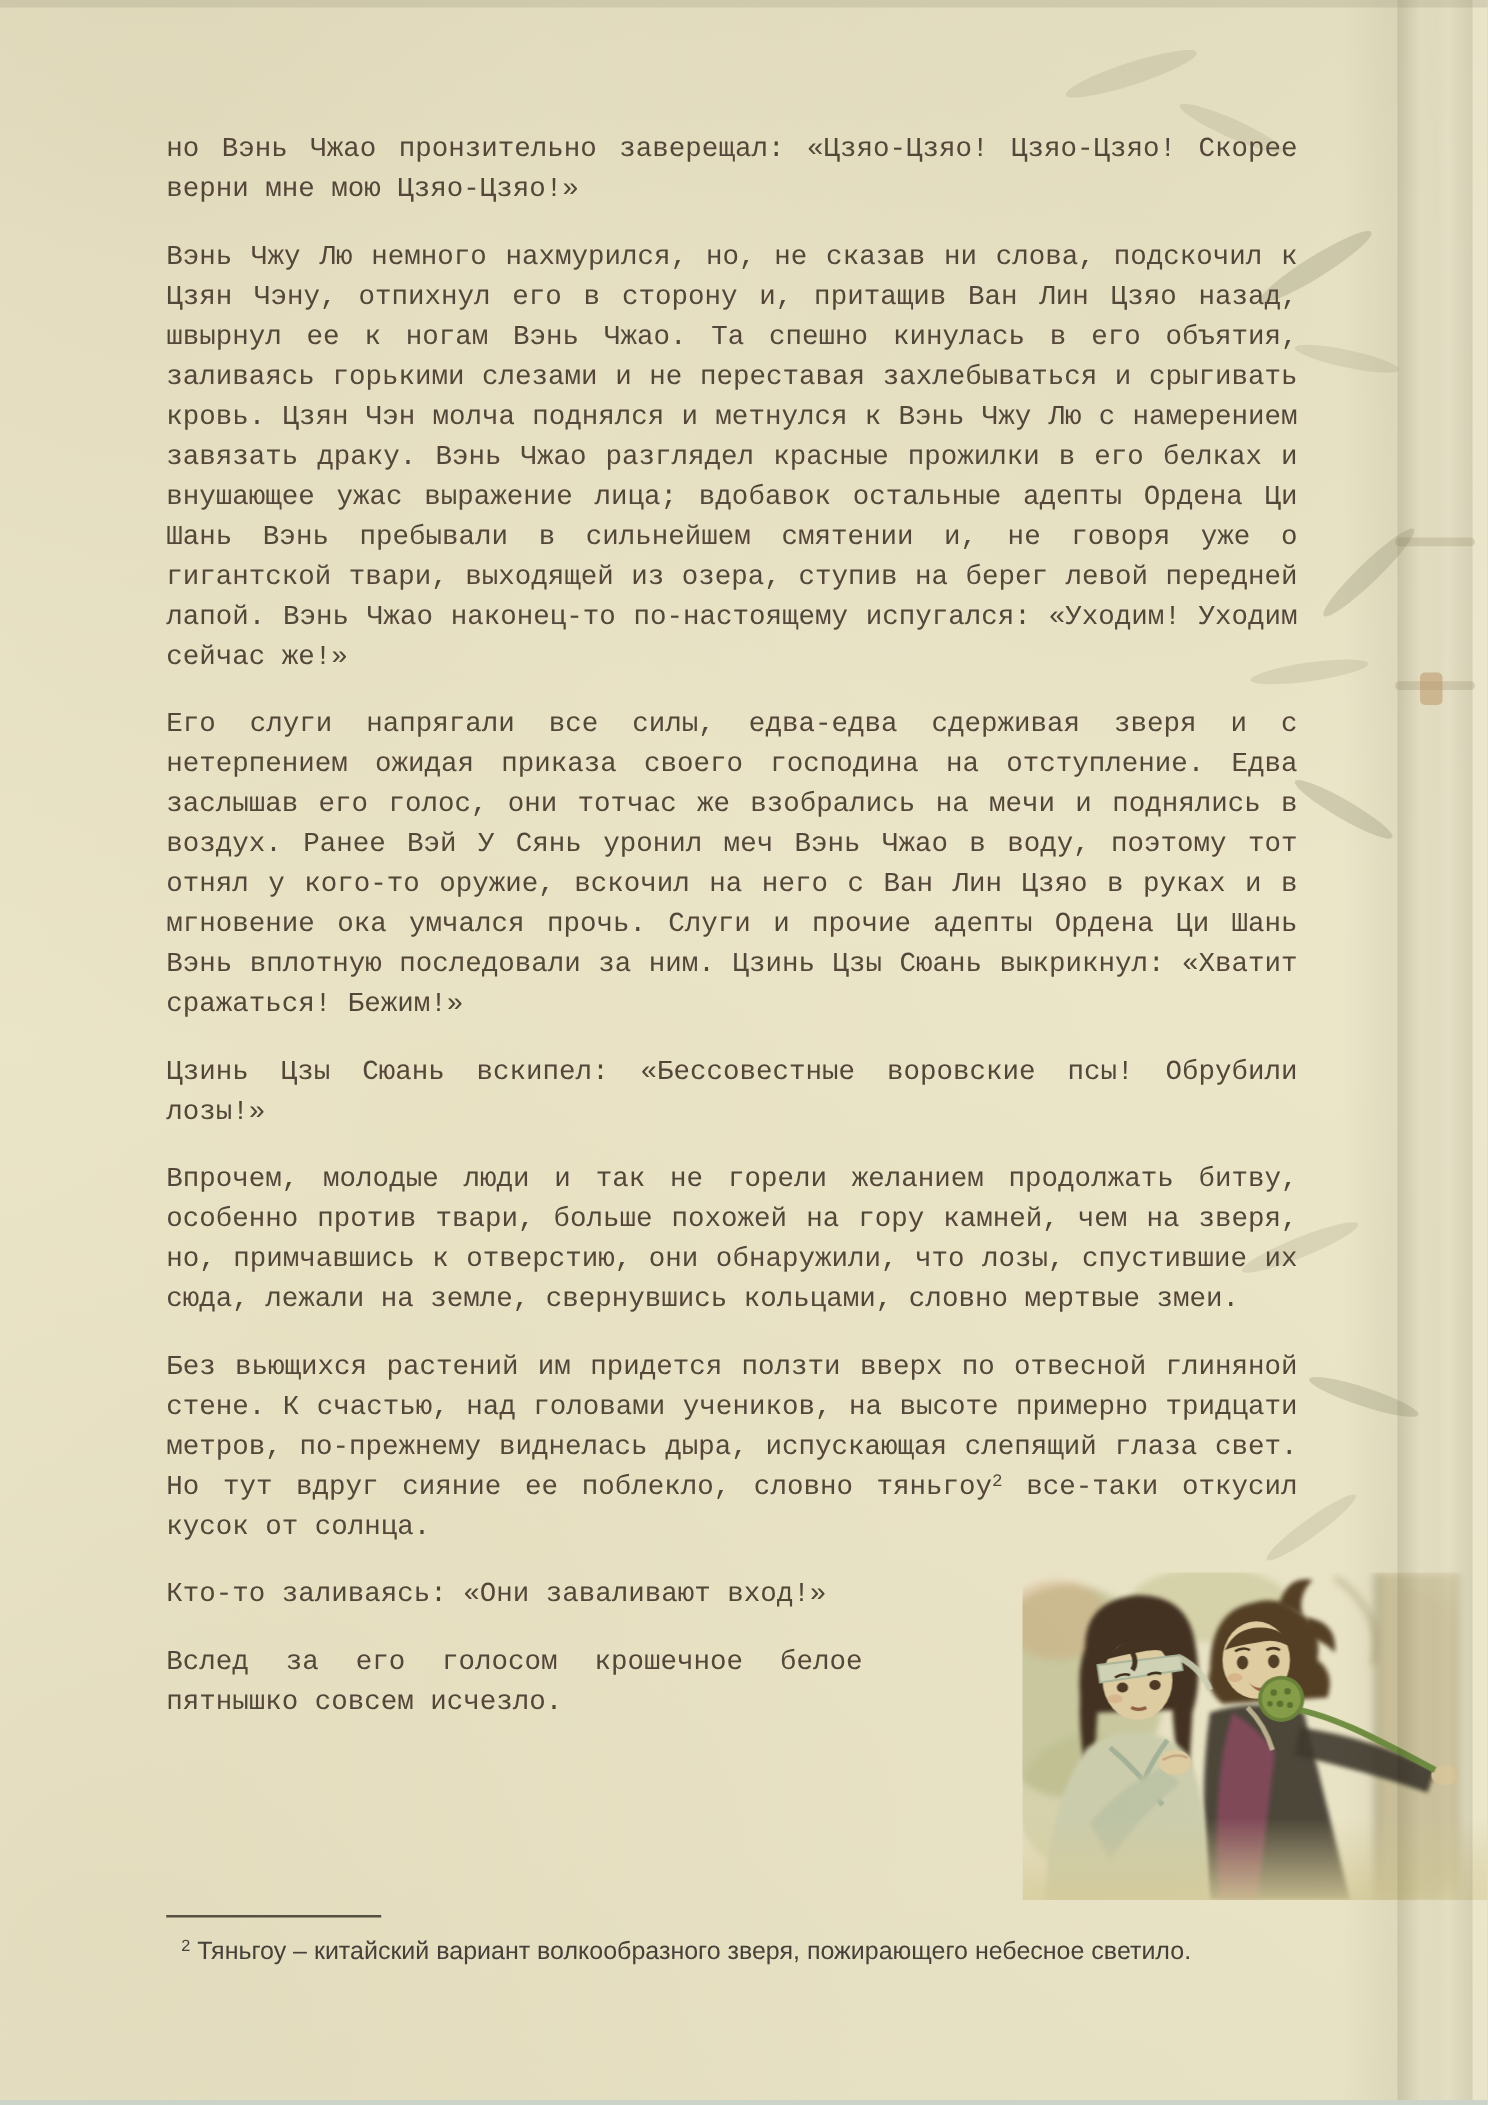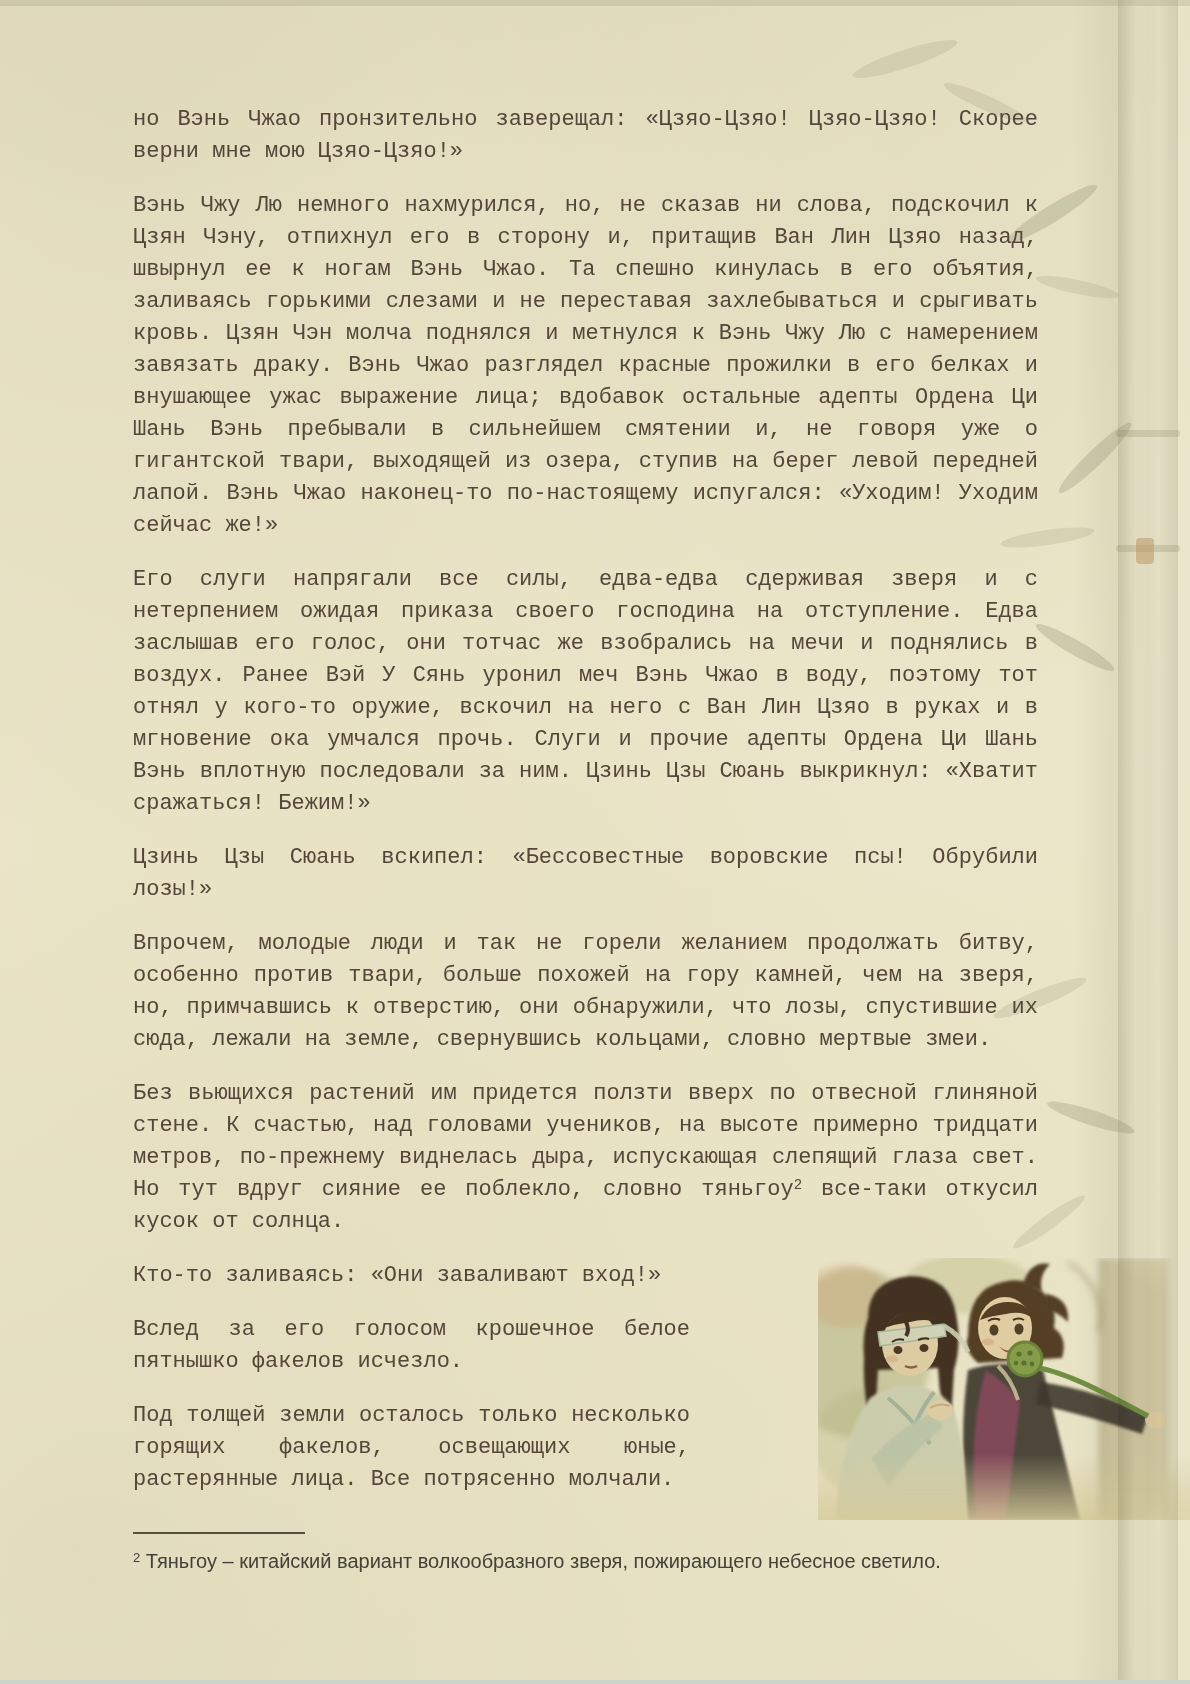--- a/index.html
+++ b/index.html
@@ -62,21 +62,21 @@
     -webkit-mask-image:radial-gradient(115% 105% at 44% 52%, #000 55%, transparent 97%);
             mask-image:radial-gradient(115% 105% at 44% 52%, #000 55%, transparent 97%);
   }
   .illustration svg{display:block;width:100%;height:100%;}
 
   
   .footnote-area{position:absolute;left:133px;top:1532px;width:905px;z-index:3;}
   .footnote-rule{width:172px;height:2px;background:#55503f;margin-bottom:14px;}
   .footnote{
     font-family:"Liberation Sans","DejaVu Sans",sans-serif;
-    font-size:20px;line-height:26px;color:#45413a;margin:0;
+    font-size:20px;line-height:26px;color:#45413a;margin:12px;
   }
   .footnote sup{font-size:13px;line-height:0;vertical-align:6px;}
 </style>
 </head>
 <body>
 
 <div class="page">
 
   <div class="bamboo-band"></div>
   <div class="bamboo-stalk"></div>
@@ -97,22 +97,21 @@
 
   <main class="text-block">
     <p>но Вэнь Чжао пронзительно заверещал: «Цзяо-Цзяо! Цзяо-Цзяо! Скорее верни мне мою Цзяо-Цзяо!»</p>
     <p>Вэнь Чжу Лю немного нахмурился, но, не сказав ни слова, подскочил к Цзян Чэну, отпихнул его в сторону и, притащив Ван Лин Цзяо назад, швырнул ее к ногам Вэнь Чжао. Та спешно кинулась в его объятия, заливаясь горькими слезами и не переставая захлебываться и срыгивать кровь. Цзян Чэн молча поднялся и метнулся к Вэнь Чжу Лю с намерением завязать драку. Вэнь Чжао разглядел красные прожилки в его белках и внушающее ужас выражение лица; вдобавок остальные адепты Ордена Ци Шань Вэнь пребывали в сильнейшем смятении и, не говоря уже о гигантской твари, выходящей из озера, ступив на берег левой передней лапой. Вэнь Чжао наконец-то по-настоящему испугался: «Уходим! Уходим сейчас же!»</p>
     <p>Его слуги напрягали все силы, едва-едва сдерживая зверя и с нетерпением ожидая приказа своего господина на отступление. Едва заслышав его голос, они тотчас же взобрались на мечи и поднялись в воздух. Ранее Вэй У Сянь уронил меч Вэнь Чжао в воду, поэтому тот отнял у кого-то оружие, вскочил на него с Ван Лин Цзяо в руках и в мгновение ока умчался прочь. Слуги и прочие адепты Ордена Ци Шань Вэнь вплотную последовали за ним. Цзинь Цзы Сюань выкрикнул: «Хватит сражаться! Бежим!»</p>
     <p>Цзинь Цзы Сюань вскипел: «Бессовестные воровские псы! Обрубили лозы!»</p>
     <p>Впрочем, молодые люди и так не горели желанием продолжать битву, особенно против твари, больше похожей на гору камней, чем на зверя, но, примчавшись к отверстию, они обнаружили, что лозы, спустившие их сюда, лежали на земле, свернувшись кольцами, словно мертвые змеи.</p>
     <p><span>Без вьющихся растений им придется ползти вверх по отвесной глиняной стене. К счастью, над головами учеников, на высоте примерно тридцати метров, по-прежнему виднелась дыра, испускающая слепящий глаза свет. Но тут вдруг сияние ее поблекло, словно тяньгоу</span><sup class="fn-ref">2</sup><span> все-таки откусил кусок от солнца.</span></p>
     <div class="float-spacer"></div>
     <p>Кто-то заливаясь: «Они заваливают вход!»</p>
-    <p>Вслед за его голосом крошечное белое пятнышко факелов исчезло.</p>
-    <p>Под толщей земли осталось только несколько горящих факелов, освещающих юные, растерянные лица. Все потрясенно молчали.</p>
+    <p>Вслед за его голосом крошечное белое пятнышко совсем исчезло.</p>
   </main>
 
   <div class="illustration">
     <svg viewBox="0 0 372 262" xmlns="http://www.w3.org/2000/svg">
       <defs>
         <filter id="soft3">
             <feGaussianBlur stdDeviation="3"></feGaussianBlur>
           </filter>
         <filter id="soft15">
             <feGaussianBlur stdDeviation="1.5"></feGaussianBlur>

